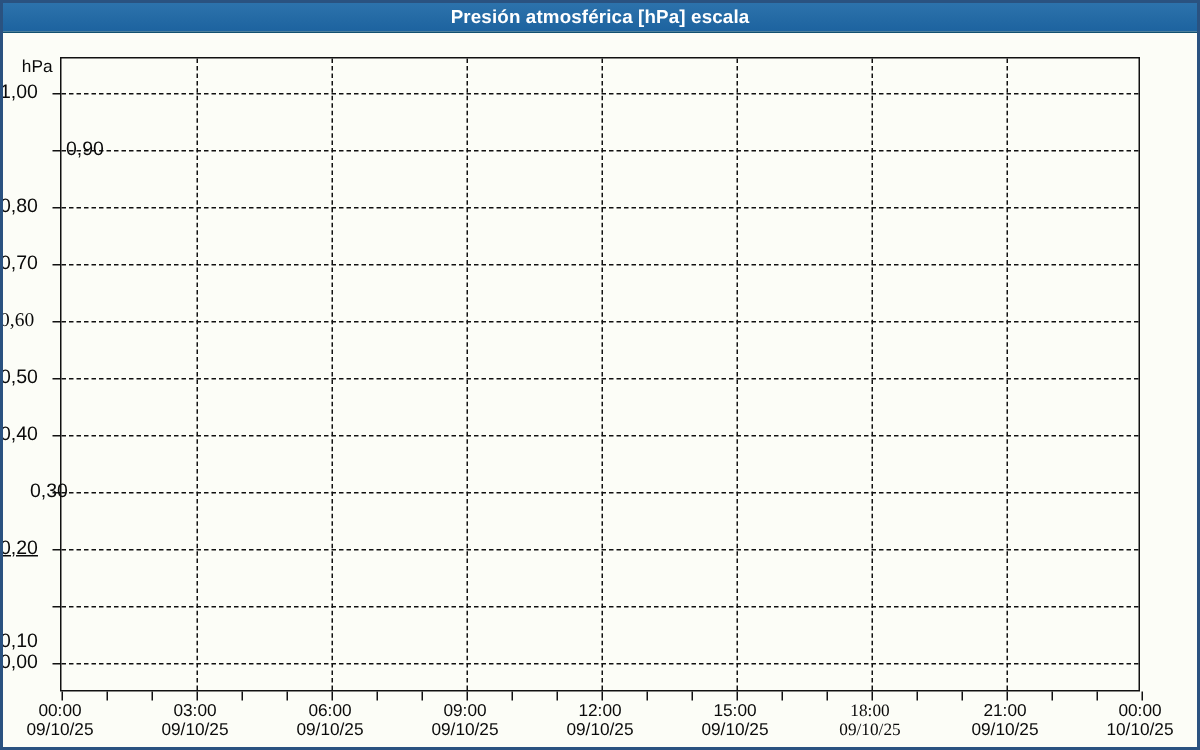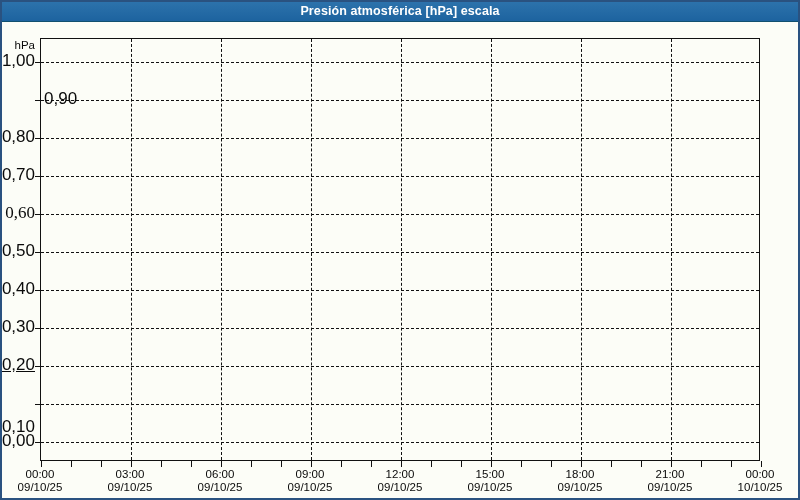--- a/index.html
+++ b/index.html
@@ -87,22 +87,21 @@
     height: 6px;
     background: var(--grid-color);
   }
 
   .y-label {
     position: absolute;
     left: 0;
     width: 35px;
     height: 14px;
     line-height: 14px;
-    text-align: right;
-    font-size: 17px;
+    font-size: 13px;
     color: var(--label-color);
     white-space: nowrap;
   }
   #unit-label {
     position: absolute;
     left: 0;
     top: 39px;
     width: 35px;
     height: 13px;
     line-height: 13px;
@@ -189,21 +188,21 @@
         <div class="x-tick" style="left: 720px;"></div>
       </div>
 
   <div class="y-label" style="top: 54px;">1,00</div>
       <div class="y-label" style="top: 92px; padding-left: 44px;">0,90</div>
       <div class="y-label" style="top: 130px;">0,80</div>
       <div class="y-label" style="top: 168px;">0,70</div>
       <div class="y-label" style="top: 206px; font-family: Liberation Serif, serif;">0,60</div>
       <div class="y-label" style="top: 244px;">0,50</div>
       <div class="y-label" style="top: 282px;">0,40</div>
-      <div class="y-label" style="top: 320px;">0,30</div>
+      <div class="y-label" style="top: 320px; padding-left: 20px;">0,30</div>
       <div class="y-label" style="top: 358px; text-decoration: underline;">0,20</div>
       <div class="y-label" style="top: 420px;">0,10</div>
       <div class="y-label" style="top: 434px;">0,00</div>
       <div class="x-label" style="left: 40px;">
         <div>00:00</div>
         <div>09/10/25</div>
       </div>
       <div class="x-label" style="left: 130px;">
         <div>03:00</div>
         <div>09/10/25</div>
@@ -217,21 +216,21 @@
         <div>09/10/25</div>
       </div>
       <div class="x-label" style="left: 400px;">
         <div>12:00</div>
         <div>09/10/25</div>
       </div>
       <div class="x-label" style="left: 490px;">
         <div>15:00</div>
         <div>09/10/25</div>
       </div>
-      <div class="x-label" style="left: 580px;">
+      <div class="x-label" style="left: 580px; font-family: Liberation Serif, serif;">
         <div>18:00</div>
         <div>09/10/25</div>
       </div>
       <div class="x-label" style="left: 670px;">
         <div>21:00</div>
         <div>09/10/25</div>
       </div>
       <div class="x-label" style="left: 760px;">
         <div>00:00</div>
         <div>10/10/25</div>

